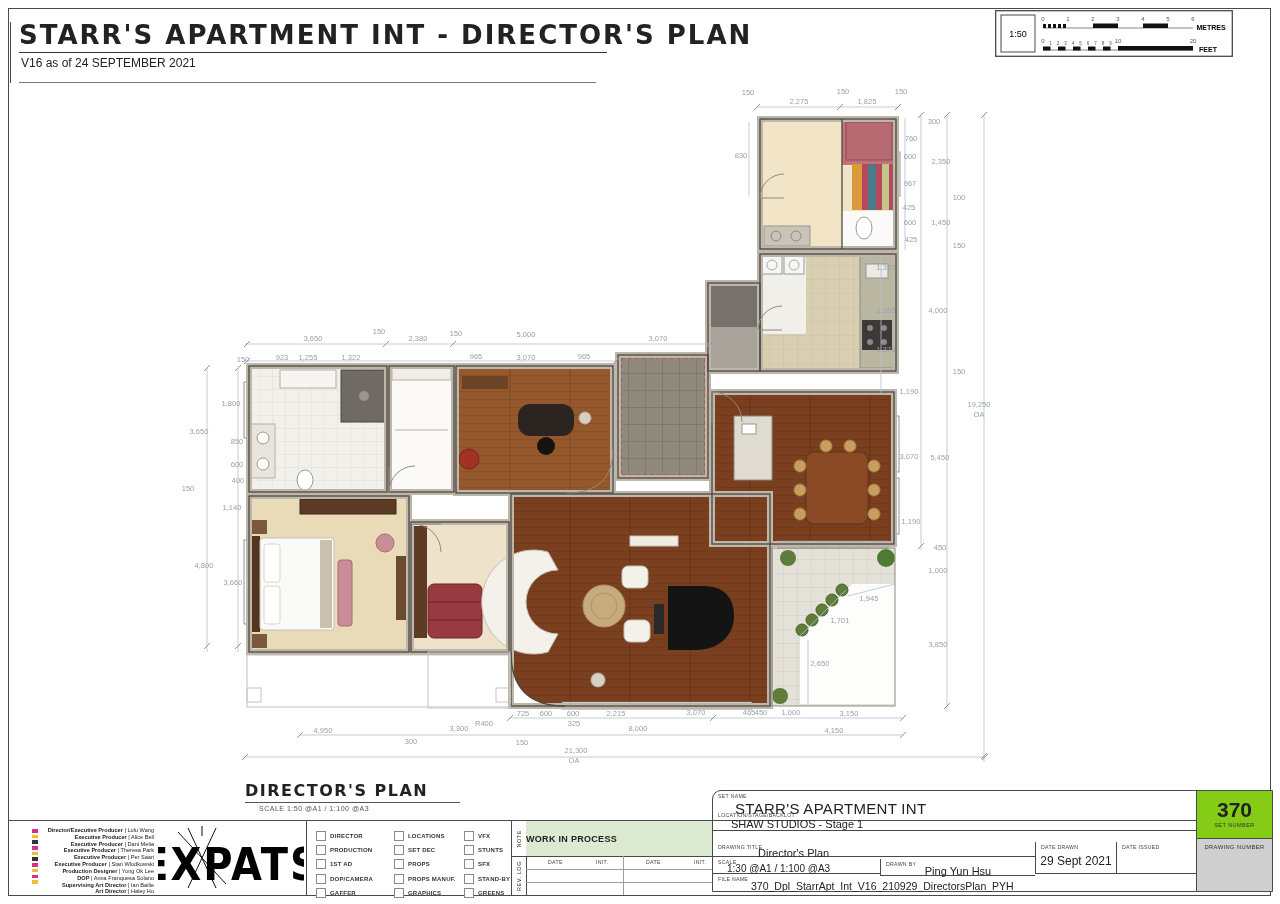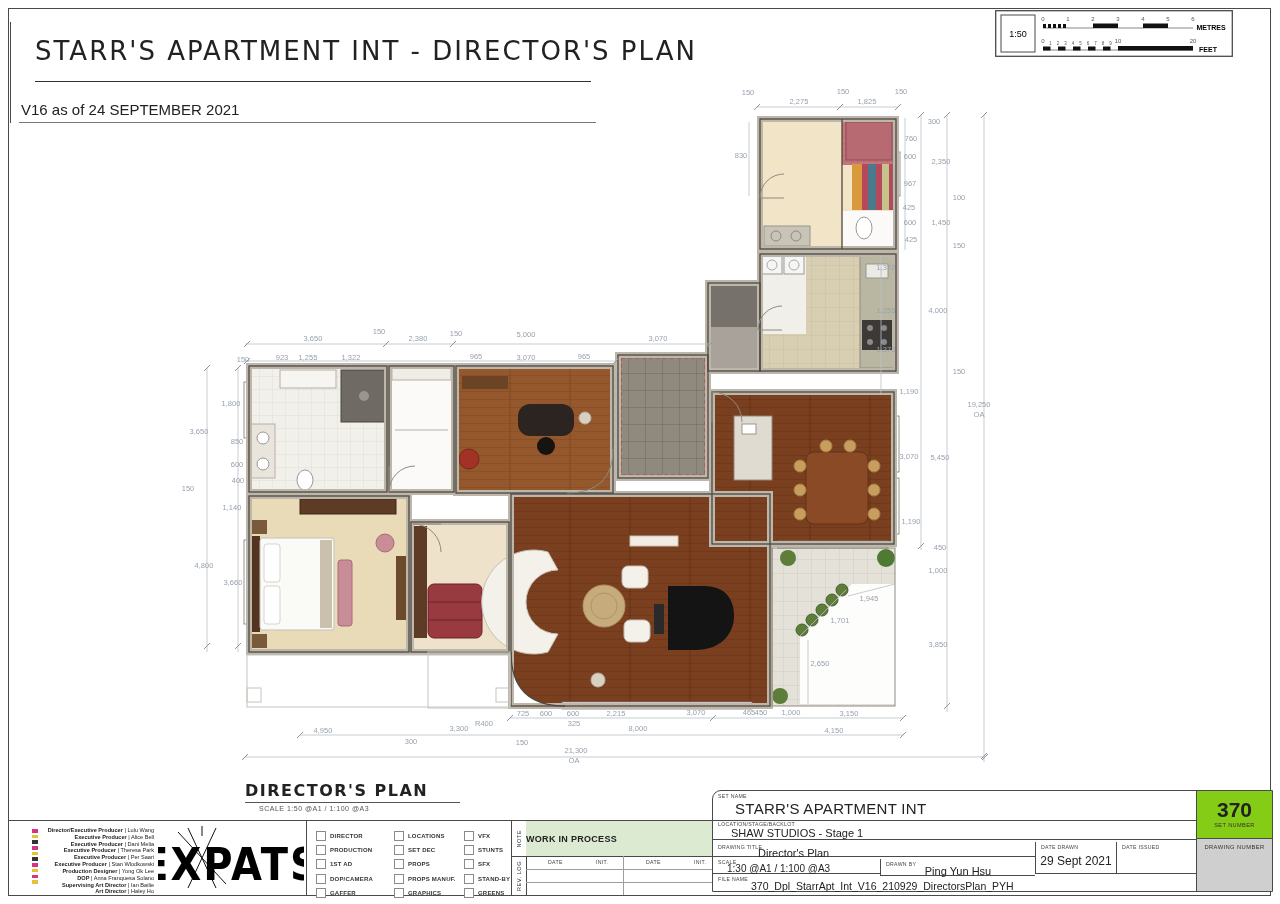--- a/index.html
+++ b/index.html
@@ -2,22 +2,22 @@
 <html><head>
 <meta charset="utf-8">
 <style>
   html,body{margin:0;padding:0;background:#fff}
   body{width:1280px;height:904px;position:relative;font-family:"Liberation Sans",sans-serif;color:#222;overflow:hidden}
   .abs{position:absolute}
   
   .frame{left:8px;top:8px;width:1261px;height:886px;border:1.3px solid #4a4a4a}
   
   .hdr{left:10px;top:22px;width:588px;border-left:1.3px solid #4a4a4a;padding-left:8px}
-  .hdr h1{margin:16px;font-family:"DejaVu Sans",sans-serif;font-size:26px;font-weight:400;letter-spacing:2px;line-height:1.05;border-bottom:1.6px solid #333;padding-bottom:16px;white-space:nowrap}
-  .hdr .ver{font-size:15px;padding:3px 0 4px 2px;border-bottom:1px solid #777;width:575px}
+  .hdr h1{margin:0;font-family:"DejaVu Sans",sans-serif;font-size:26px;font-weight:700;letter-spacing:2px;line-height:1.05;border-bottom:1.6px solid #333;padding-bottom:3px;white-space:nowrap}
+  .hdr .ver{font-size:12px;padding:3px 0 12px 2px;border-bottom:1px solid #777;width:575px}
   
   .scalebox{left:995px;top:10px;width:238px;height:47px}
   
   #plan{left:0;top:0;width:1280px;height:904px}
   svg text{font-family:"Liberation Sans",sans-serif}
   text.dimt{font-size:7.5px;fill:#98a1ad;text-anchor:middle}
   .dimline{stroke:#b9bfc8;stroke-width:.8;fill:none}
   .tick{stroke:#8e97a3;stroke-width:1;fill:none}
   .wall{fill:none;stroke:#bdb7ab;stroke-width:6}
   .wall2{fill:none;stroke:#4d4840;stroke-width:1.3}
@@ -50,21 +50,21 @@
   .revh span{position:absolute;top:3px;font-size:5.2px;color:#444;letter-spacing:.3px}
   .revline{position:absolute;left:0;width:194px;border-top:.8px solid #9aa09a}
   .revdiv{position:absolute;left:97px;top:0;height:39px;border-left:.8px solid #9aa09a}
   
   .tblock{left:712px;top:790px;width:559px;height:100px;background:#fff;border:1.3px solid #4a4a4a;border-radius:9px 0 0 0}
   .cell{position:absolute;box-sizing:border-box}
   .lab{font-size:5.2px;color:#444;letter-spacing:.3px;padding:2px 0 0 5px;text-transform:uppercase}
   .bb{border-bottom:1px solid #4a4a4a}.bl{border-left:1px solid #4a4a4a}
   .c-setname{left:0;top:0;width:483px;height:30px}
   .c-setname .v{font-size:15px;font-weight:400;padding:1px 0 0 22px;letter-spacing:.3px}
-  .c-loc{left:0;top:28px;width:483px;height:21px}
+  .c-loc{left:0;top:19px;width:483px;height:21px}
   .c-loc .v{font-size:11px;padding:0 0 0 18px}
   .c-dtitle{left:0;top:51px;width:322px;height:15px}
   .c-dtitle .v{font-size:11px;padding:0 0 0 45px;margin-top:-3px}
   .c-scale{left:0;top:66px;width:167px;height:17px}
   .c-scale .v{font-size:10px;padding:0 0 0 14px;margin-top:-2px}
   .c-drawn{left:167px;top:68px;width:155px;height:17px}
   .c-drawn .v{font-size:11px;text-align:center;margin-top:-2px}
   .c-dd{left:322px;top:51px;width:81px;height:32px}
   .c-dd .v{font-size:12px;text-align:center;margin-top:4px}
   .c-di{left:403px;top:51px;width:80px;height:32px}

